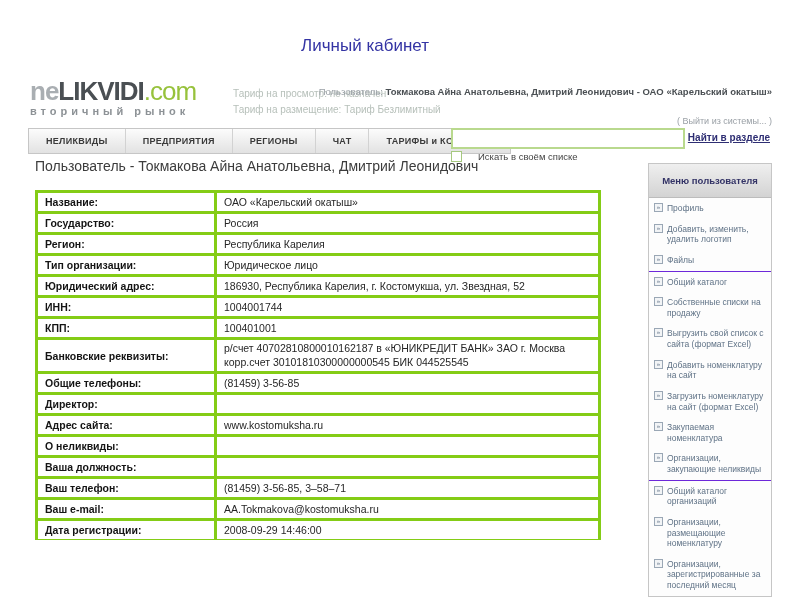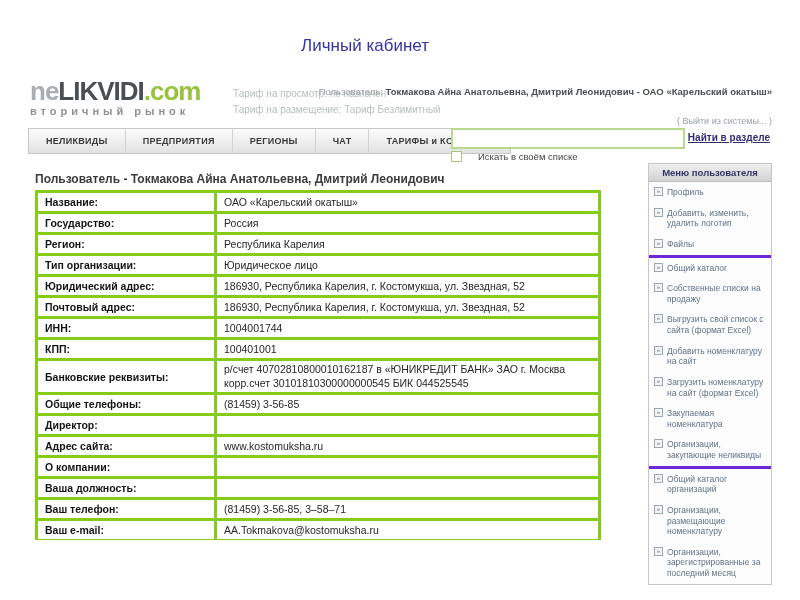--- a/index.html
+++ b/index.html
@@ -12,21 +12,21 @@
     font-size:17px;color:#3434a4;
   }
   .app{position:absolute;left:28px;top:78px;width:744px;height:522px;}
 
   
   .header{position:absolute;left:0;top:0;width:744px;height:50px;}
   .logo{position:absolute;left:2px;top:0;line-height:1;cursor:pointer;}
   .logo .l1{font-size:26px;font-weight:bold;letter-spacing:-1px;}
   .logo .ne{color:#a9aeb2;}
   .logo .likvidi{color:#4a4f53;}
-  .logo .com{color:#97c23c;font-weight:bold;}
+  .logo .com{color:#97c23c;font-weight:normal;}
   .logo .tagline{
     display:block;margin-top:2px;font-size:11px;color:#8d9296;
     letter-spacing:4px;font-weight:bold;
   }
   .tariff{
     position:absolute;left:205px;top:8px;font-size:10px;line-height:1.6;
     color:#b7c0ba;
   }
   .userinfo{position:absolute;right:0;top:8px;text-align:right;font-size:9.5px;}
   .userinfo .ulabel{color:#9aa0a6;}
@@ -56,48 +56,48 @@
   .chk-line{
     position:absolute;left:423px;top:23px;display:flex;align-items:center;gap:16px;
     font-size:9.5px;color:#444;
   }
   .chk-box{
     width:9px;height:9px;border:1px solid #a6c97f;background:#fff;display:inline-block;cursor:pointer;
   }
 
   
   .user-line{
-    position:absolute;left:7px;top:94px;font-size:12px;font-weight:bold;color:#3c3c3c;
+    position:absolute;left:7px;top:80px;font-size:14px;font-weight:normal;color:#3c3c3c;
   }
   .table-wrap{
     position:absolute;left:7px;top:112px;width:566px;height:350px;overflow:hidden;
   }
   table.profile{border-collapse:collapse;width:566px;font-size:10.5px;}
   table.profile td{
     border:3px solid #84cc16;padding:2px 7px;height:14px;vertical-align:middle;
   }
   td.lbl{font-weight:bold;width:162px;color:#141414;white-space:nowrap;}
   td.val{color:#262626;}
   td.val .line{display:block;line-height:1.3;}
 
   
   .sidebar{
     position:absolute;left:620px;top:85px;width:122px;
     border:1px solid #c6c6c6;background:#fdfdfd;
   }
   .sidebar-header{
     background:linear-gradient(#efefef,#d3d3d3);border-bottom:1px solid #bcbcbc;
-    text-align:center;font-size:9.5px;font-weight:bold;color:#333366;padding:3px 2px;
+    text-align:center;font-size:9.5px;font-weight:bold;color:#333366;padding:11px 2px;
   }
   .sidebar ul{list-style:none;margin:0;padding:0;}
   .sidebar li{
     display:flex;gap:4px;align-items:flex-start;padding:5px 5px 5px 5px;
     font-size:8.5px;line-height:1.25;color:#5f7286;cursor:pointer;
   }
-  .sidebar li.section-end{border-bottom:3px solid #6d28d9;}
+  .sidebar li.section-end{border-bottom:1px solid #6d28d9;}
   .mi{
     flex:0 0 auto;width:7px;height:7px;margin-top:0;border:1px solid #9aa7b5;
     font-size:6px;line-height:6px;text-align:center;color:#5f7286;background:#f2f4f6;
   }
 </style>
 </head>
 <body>
 
 <div class="page-title">Личный кабинет</div>
 
@@ -156,24 +156,20 @@
           </tr>
         <tr>
             <td class="lbl">Тип организации:</td>
             <td class="val">Юридическое лицо</td>
           </tr>
         <tr>
             <td class="lbl">Юридический адрес:</td>
             <td class="val">186930, Республика Карелия, г. Костомукша, ул. Звездная, 52</td>
           </tr>
         <tr>
-            <td class="lbl">Почтовый адрес:</td>
-            <td class="val">186930, Республика Карелия, г. Костомукша, ул. Звездная, 52</td>
-          </tr>
-        <tr>
             <td class="lbl">ИНН:</td>
             <td class="val">1004001744</td>
           </tr>
         <tr>
             <td class="lbl">КПП:</td>
             <td class="val">100401001</td>
           </tr>
         <tr>
           <td class="lbl">Банковские реквизиты:</td>
           <td class="val">
@@ -187,21 +183,21 @@
           </tr>
         <tr>
             <td class="lbl">Директор:</td>
             <td class="val"></td>
           </tr>
         <tr>
             <td class="lbl">Адрес сайта:</td>
             <td class="val">www.kostomuksha.ru</td>
           </tr>
         <tr>
-            <td class="lbl">О компании:</td>
+            <td class="lbl">О неликвиды:</td>
             <td class="val"></td>
           </tr>
         <tr>
             <td class="lbl">Ваша должность:</td>
             <td class="val"></td>
           </tr>
         <tr>
             <td class="lbl">Ваш телефон:</td>
             <td class="val">(81459) 3-56-85, 3–58–71</td>
           </tr>

